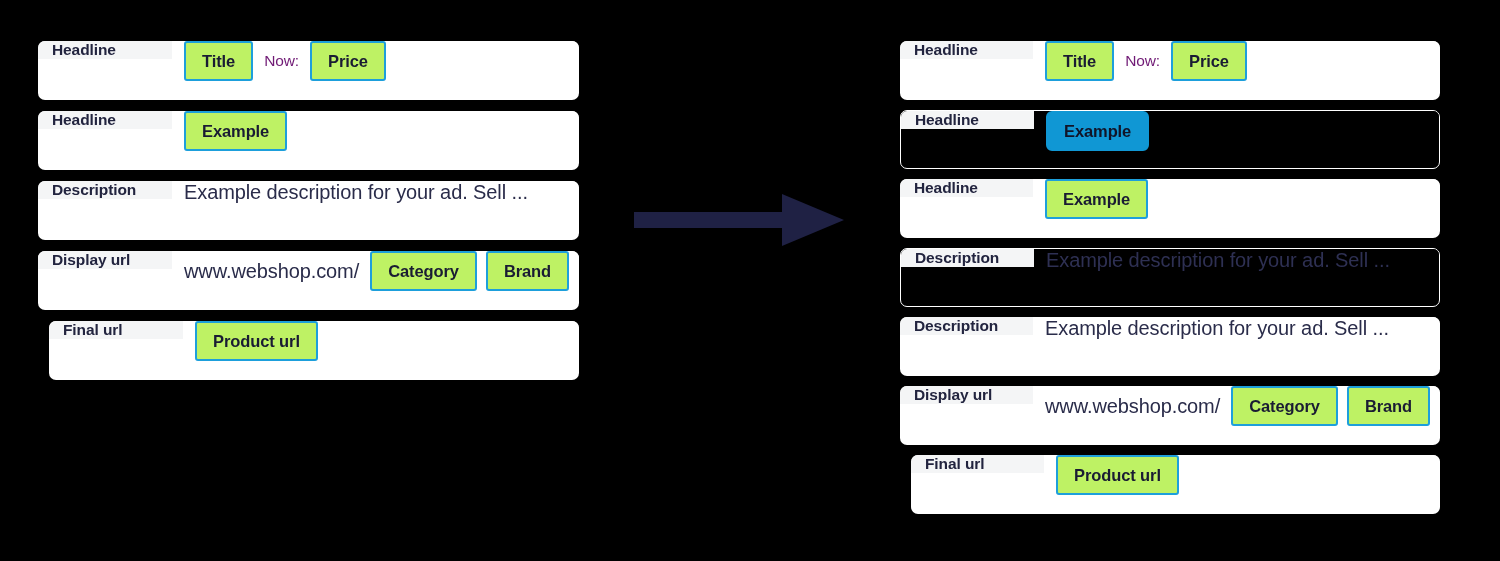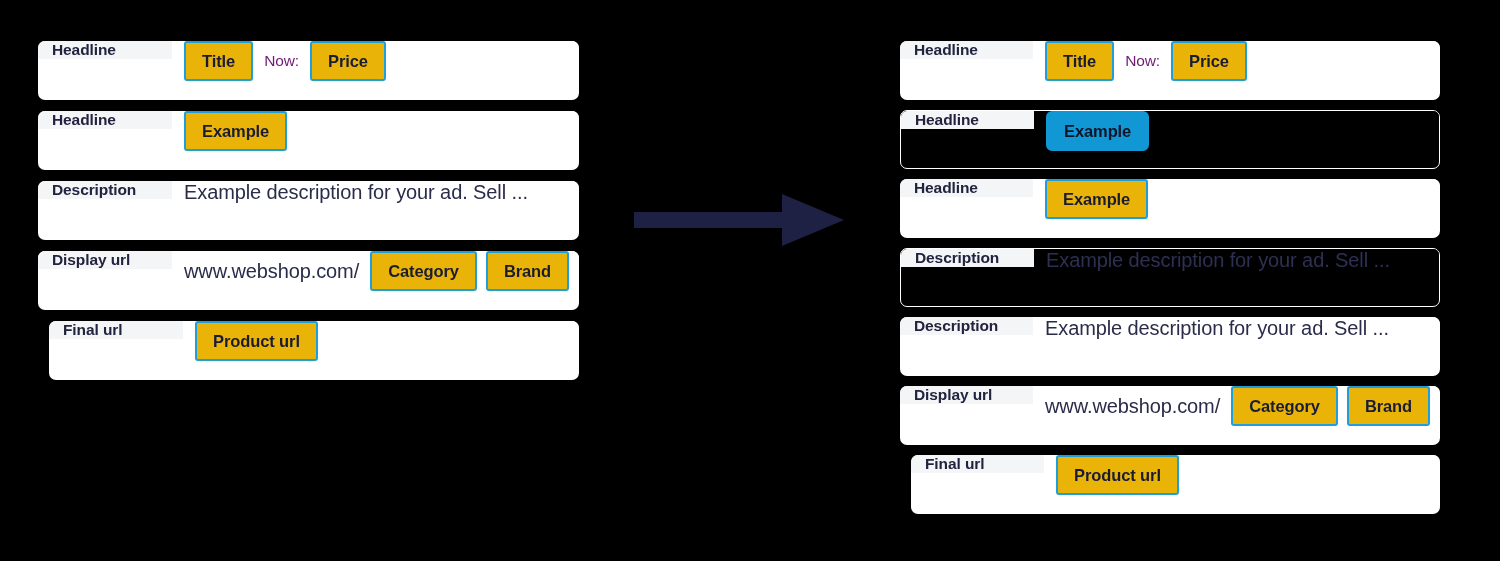--- a/index.html
+++ b/index.html
@@ -79,21 +79,21 @@
 
   .row.is-highlighted .row-value {
     background: #000000;
   }
 
   
   .chip {
     display: inline-flex;
     align-items: center;
     justify-content: center;
-    background: #eab308;
+    background: #bef264;
     border: 2.5px solid #1d9fdb;
     border-radius: 3px;
     height: 40px;
     padding: 0 16px;
     font-size: 16.5px;
     font-weight: bold;
     color: #1a1c33;
     letter-spacing: -0.1px;
     white-space: nowrap;
   }

